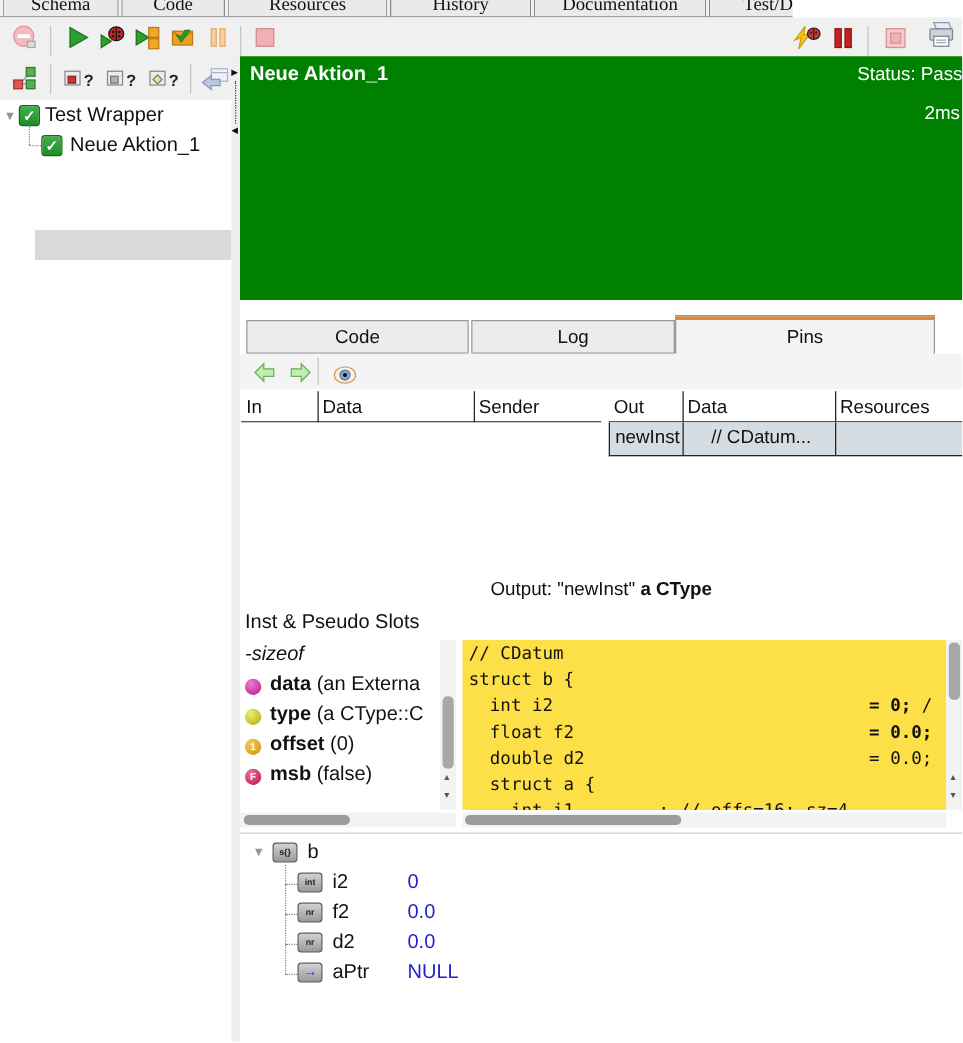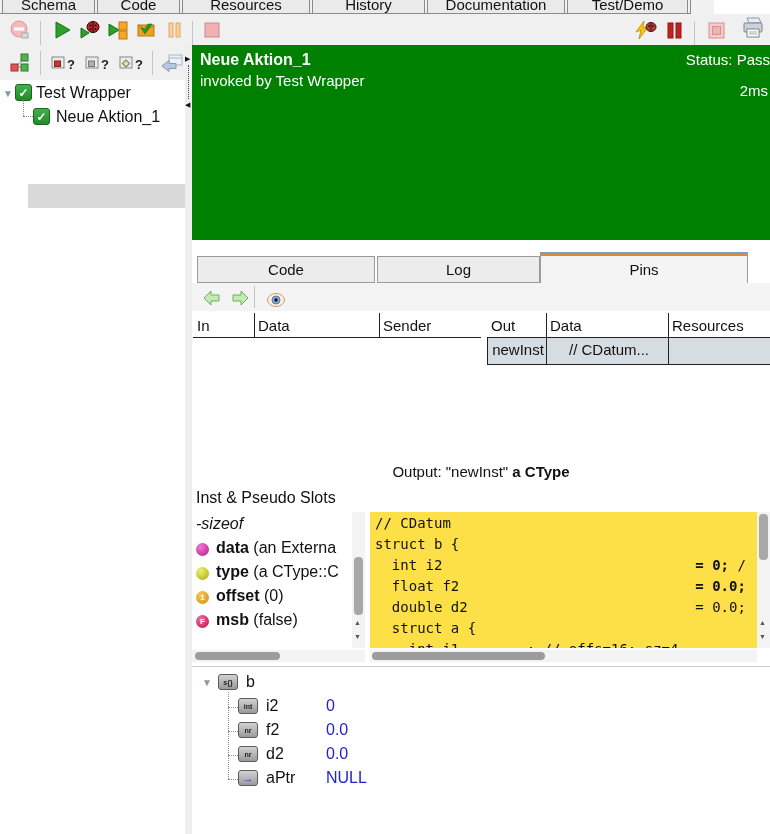--- a/index.html
+++ b/index.html
@@ -1,21 +1,21 @@
 <!DOCTYPE html>
 <html><head>
 <meta charset="utf-8">
 <style>
   html,body{margin:0;padding:0;background:#fff;}
   .abs{position:absolute;}
   .screen{position:relative;width:770px;height:834px;background:#ffffff;
     font-family:"Liberation Sans",sans-serif;overflow:hidden;color:#111;}
 
   
-  .main-tabs{left:0;top:0;width:714px;height:14px;background:#f0f0f0;overflow:hidden;}
+  .main-tabs{left:0;top:0;width:634px;height:14px;background:#f0f0f0;overflow:hidden;font-family:Liberation Serif, serif;}
   .ttab{position:absolute;top:-6px;height:20px;background:#eaeaea;
     border:1px solid #8a8a8a;border-bottom:none;border-radius:3px 3px 0 0;
     box-sizing:border-box;font-size:15px;display:flex;align-items:center;justify-content:center;}
   .ttab.sel{background:#f1f1f1;}
   .tabline{left:0;top:13px;width:690px;height:1px;background:#8a8a8a;}
 
   
   .tb1{left:0;top:14px;width:770px;height:31px;background:#f0f0f0;}
   .tb2{left:0;top:45px;width:192px;height:35px;background:#f0f0f0;}
   .ticon{position:absolute;width:24px;height:24px;display:flex;align-items:center;justify-content:center;}
@@ -260,21 +260,20 @@
     <div class="dotv" style="left:23px;top:20px;height:16px"></div>
     <div class="doth" style="left:23px;top:36px;width:10px"></div>
     <div class="cb" style="left:33px;top:28px">
         <span>✓</span>
       </div>
     <div class="tree-label" style="left:56px;top:28px">Neue Aktion_1</div>
   </div>
 
   <div class="abs status" style="background:#008000">
     <div class="st-title">Neue Aktion_1</div>
-    <div class="st-sub">invoked by Test Wrapper</div>
     <div class="st-status">Status: Pass</div>
     <div class="st-time">2ms</div>
   </div>
 
   <div class="vtab" style="left:197px;width:178px">Code</div>
   <div class="vtab" style="left:377px;width:163px">Log</div>
   <div class="vtab sel" style="left:540px;width:208px">Pins</div>
 
   <div class="abs pins-bar">
     <div class="ticon" style="left:8px;top:3px">

